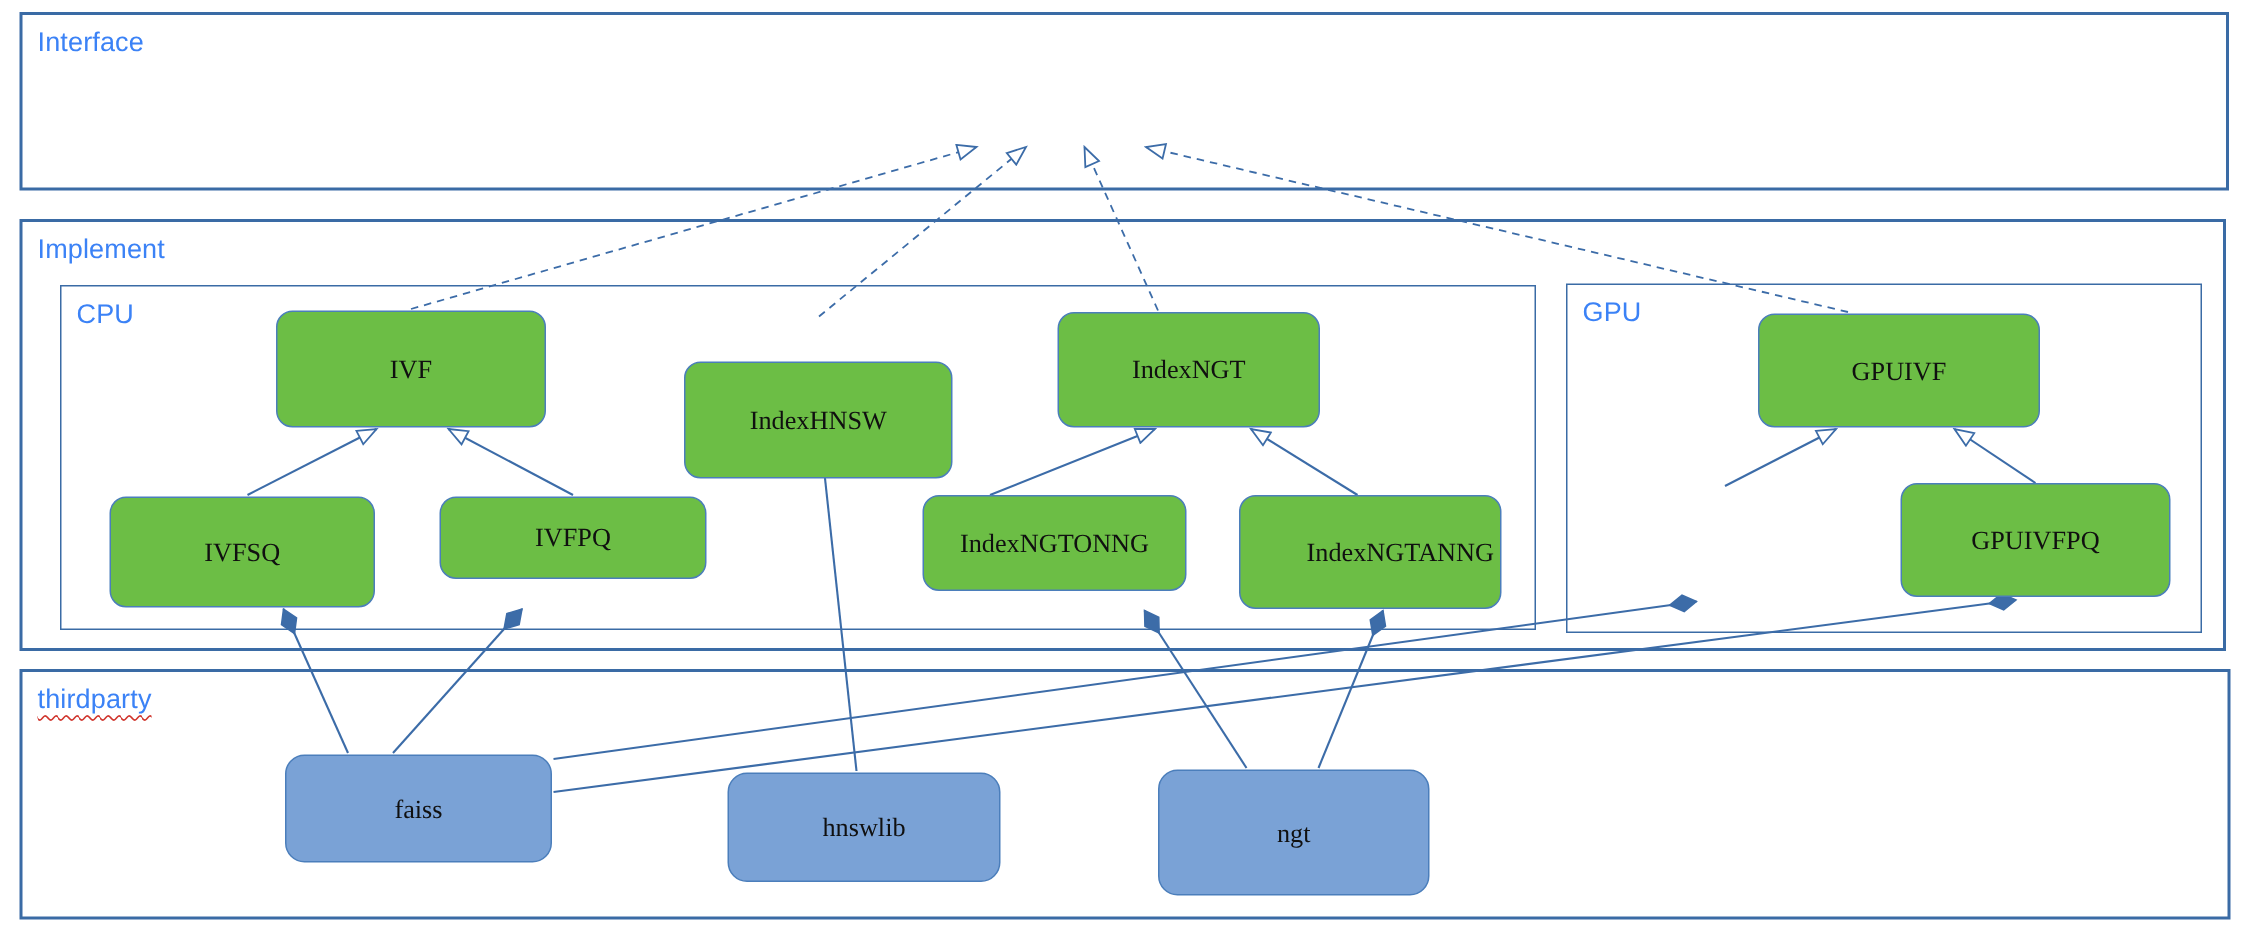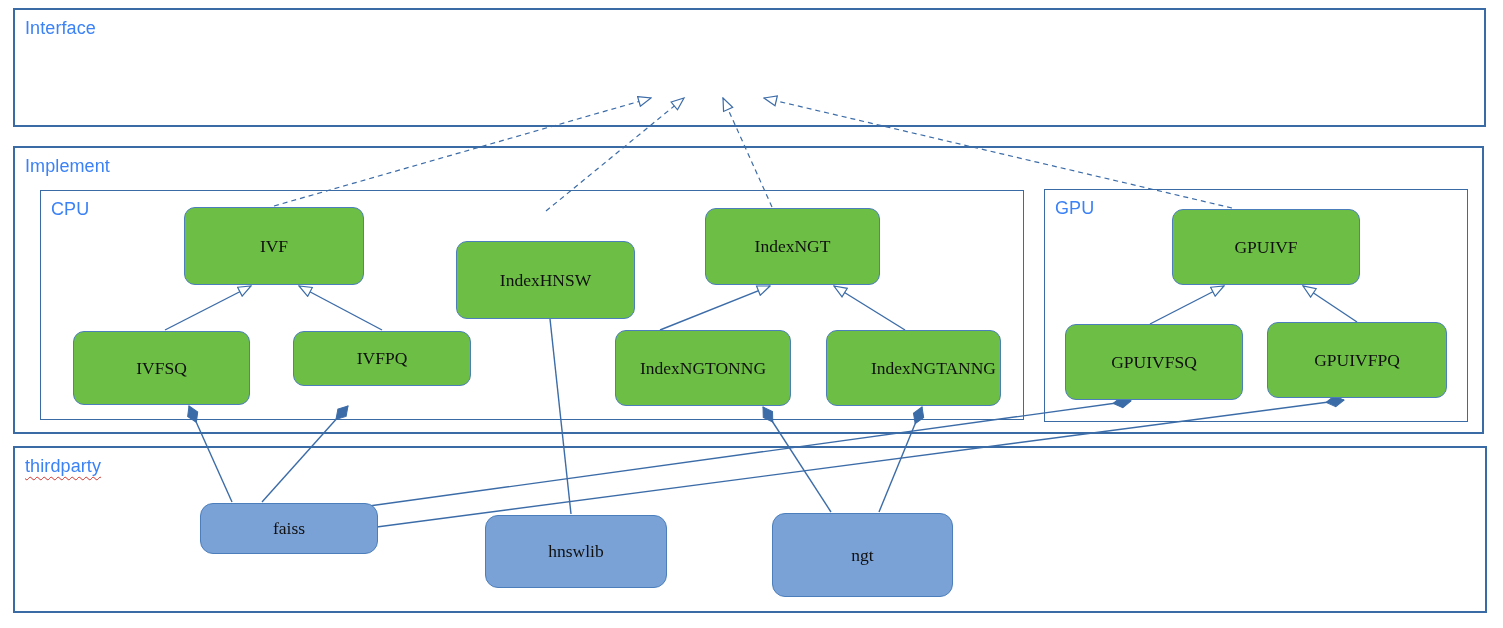--- a/index.html
+++ b/index.html
@@ -41,26 +41,26 @@
   }
   .node.green{background:var(--c-green,#6cbe45);}
   .node.pink {background:var(--c-pink,#f8d1ce);}
   .node.blue {background:var(--c-blue,#7aa2d6);border-radius:13px;}
   .n-vectorindex {left:605px;top:22px;width:180px;height:75px;}
   .n-ivf         {left:184px;top:207px;width:180px;height:78px;}
   .n-indexhnsw   {left:456px;top:212px;width:179px;height:78px;margin-top:29px;}
   .n-indexngt    {left:705px;top:208px;width:175px;height:77px;}
   .n-ivfsq       {left:73px;top:331px;width:177px;height:74px;}
   .n-ivfpq       {left:293px;top:331px;width:178px;height:55px;}
-  .n-indexngtonng{left:615px;top:330px;width:176px;height:76px;}
+  .n-indexngtonng{left:615px;top:330px;width:176px;height:64px;}
   .n-indexngtanng{left:826px;top:330px;width:175px;height:76px;padding-left:40px;}
   .n-gpuivf      {left:1172px;top:209px;width:188px;height:76px;}
   .n-gpuivfsq    {left:1065px;top:324px;width:178px;height:76px;}
   .n-gpuivfpq    {left:1267px;top:322px;width:180px;height:76px;}
-  .n-faiss       {left:190px;top:503px;width:178px;height:51px;margin-left:10px;}
+  .n-faiss       {left:190px;top:503px;width:178px;height:72px;}
   .n-hnswlib     {left:485px;top:515px;width:182px;height:73px;}
   .n-ngt         {left:772px;top:513px;width:181px;height:84px;}
 </style>
 </head>
 <body>
 
 <div class="stage">
 
   <div class="container c-interface">
     <span class="clabel">Interface</span>
@@ -126,23 +126,20 @@
   </div>
   <div class="node green n-indexngtonng">
     <span>IndexNGTONNG</span>
   </div>
   <div class="node green n-indexngtanng">
     <span>IndexNGTANNG</span>
   </div>
   <div class="node green n-gpuivf">
     <span>GPUIVF</span>
   </div>
-  <div class="node green n-gpuivfsq">
-    <span>GPUIVFSQ</span>
-  </div>
   <div class="node green n-gpuivfpq">
     <span>GPUIVFPQ</span>
   </div>
   <div class="node blue n-faiss">
     <span>faiss</span>
   </div>
   <div class="node blue n-hnswlib">
     <span>hnswlib</span>
   </div>
   <div class="node blue n-ngt">

